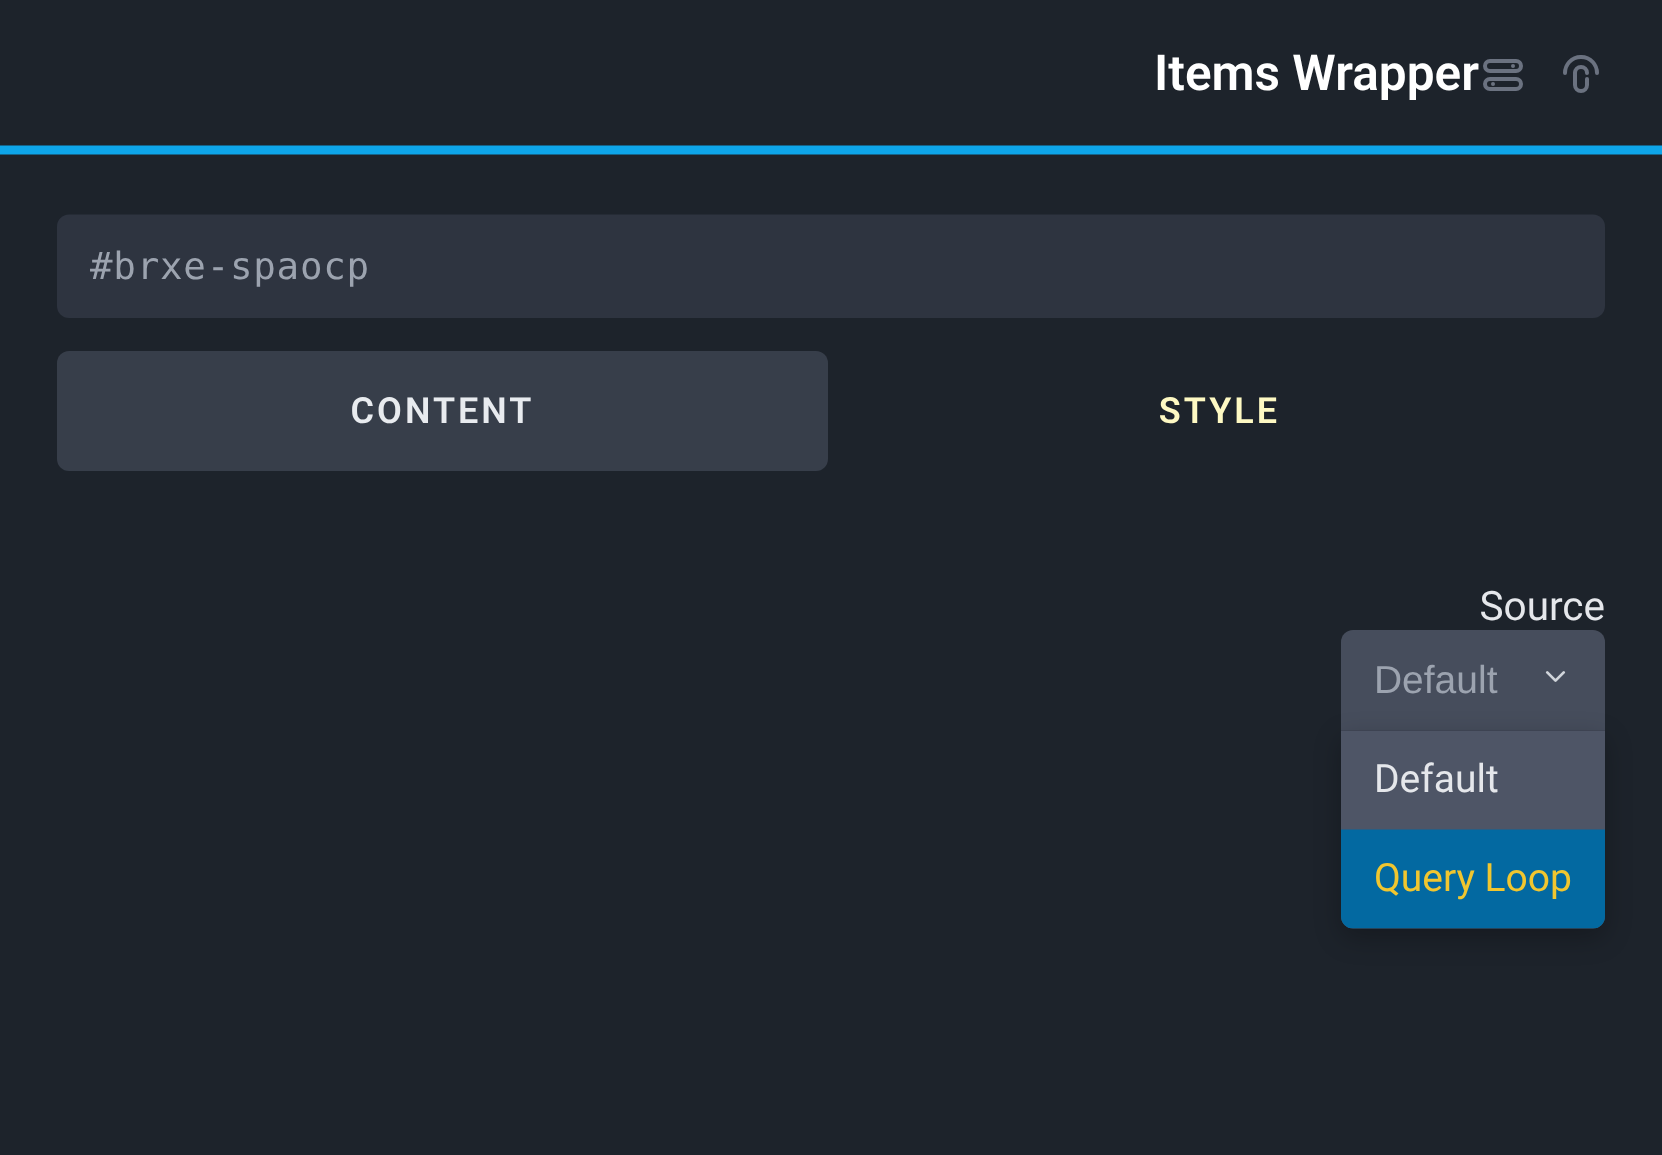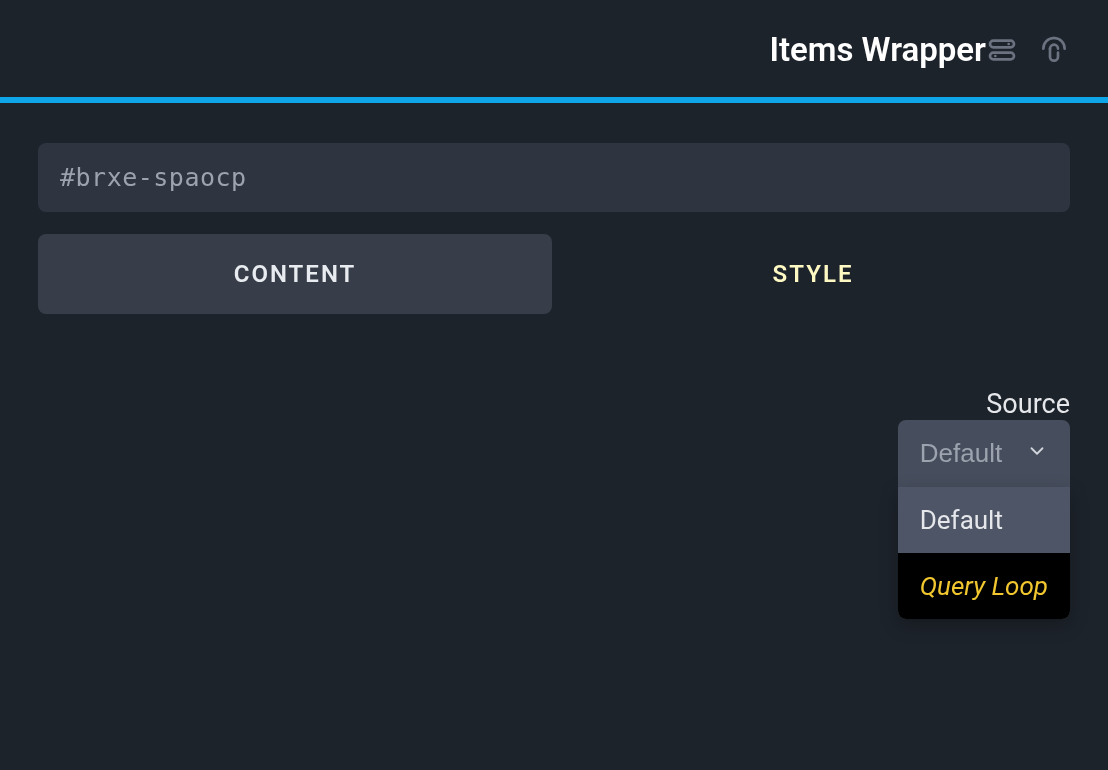--- a/index.html
+++ b/index.html
@@ -109,23 +109,22 @@
       overflow: hidden;
       box-shadow: 0 6px 18px rgba(0,0,0,0.25);
     }
     .dropdown-option {
       padding: 18px 22px;
       font-size: 26px;
       color: #e5e7eb;
       cursor: pointer;
     }
     .dropdown-option.highlight {
-      background: #000000;
+      background: #0369a1;
       color: #f1c62f;
-      font-style: italic;
     }
   </style>
 </head>
 <body>
 
 <div class="header">
   <div class="title">Items Wrapper</div>
   <div class="header-icons">
     <span class="icon">
       <svg width="32" height="32" viewBox="0 0 24 24" fill="none" stroke="currentColor" stroke-width="2" stroke-linecap="round">

